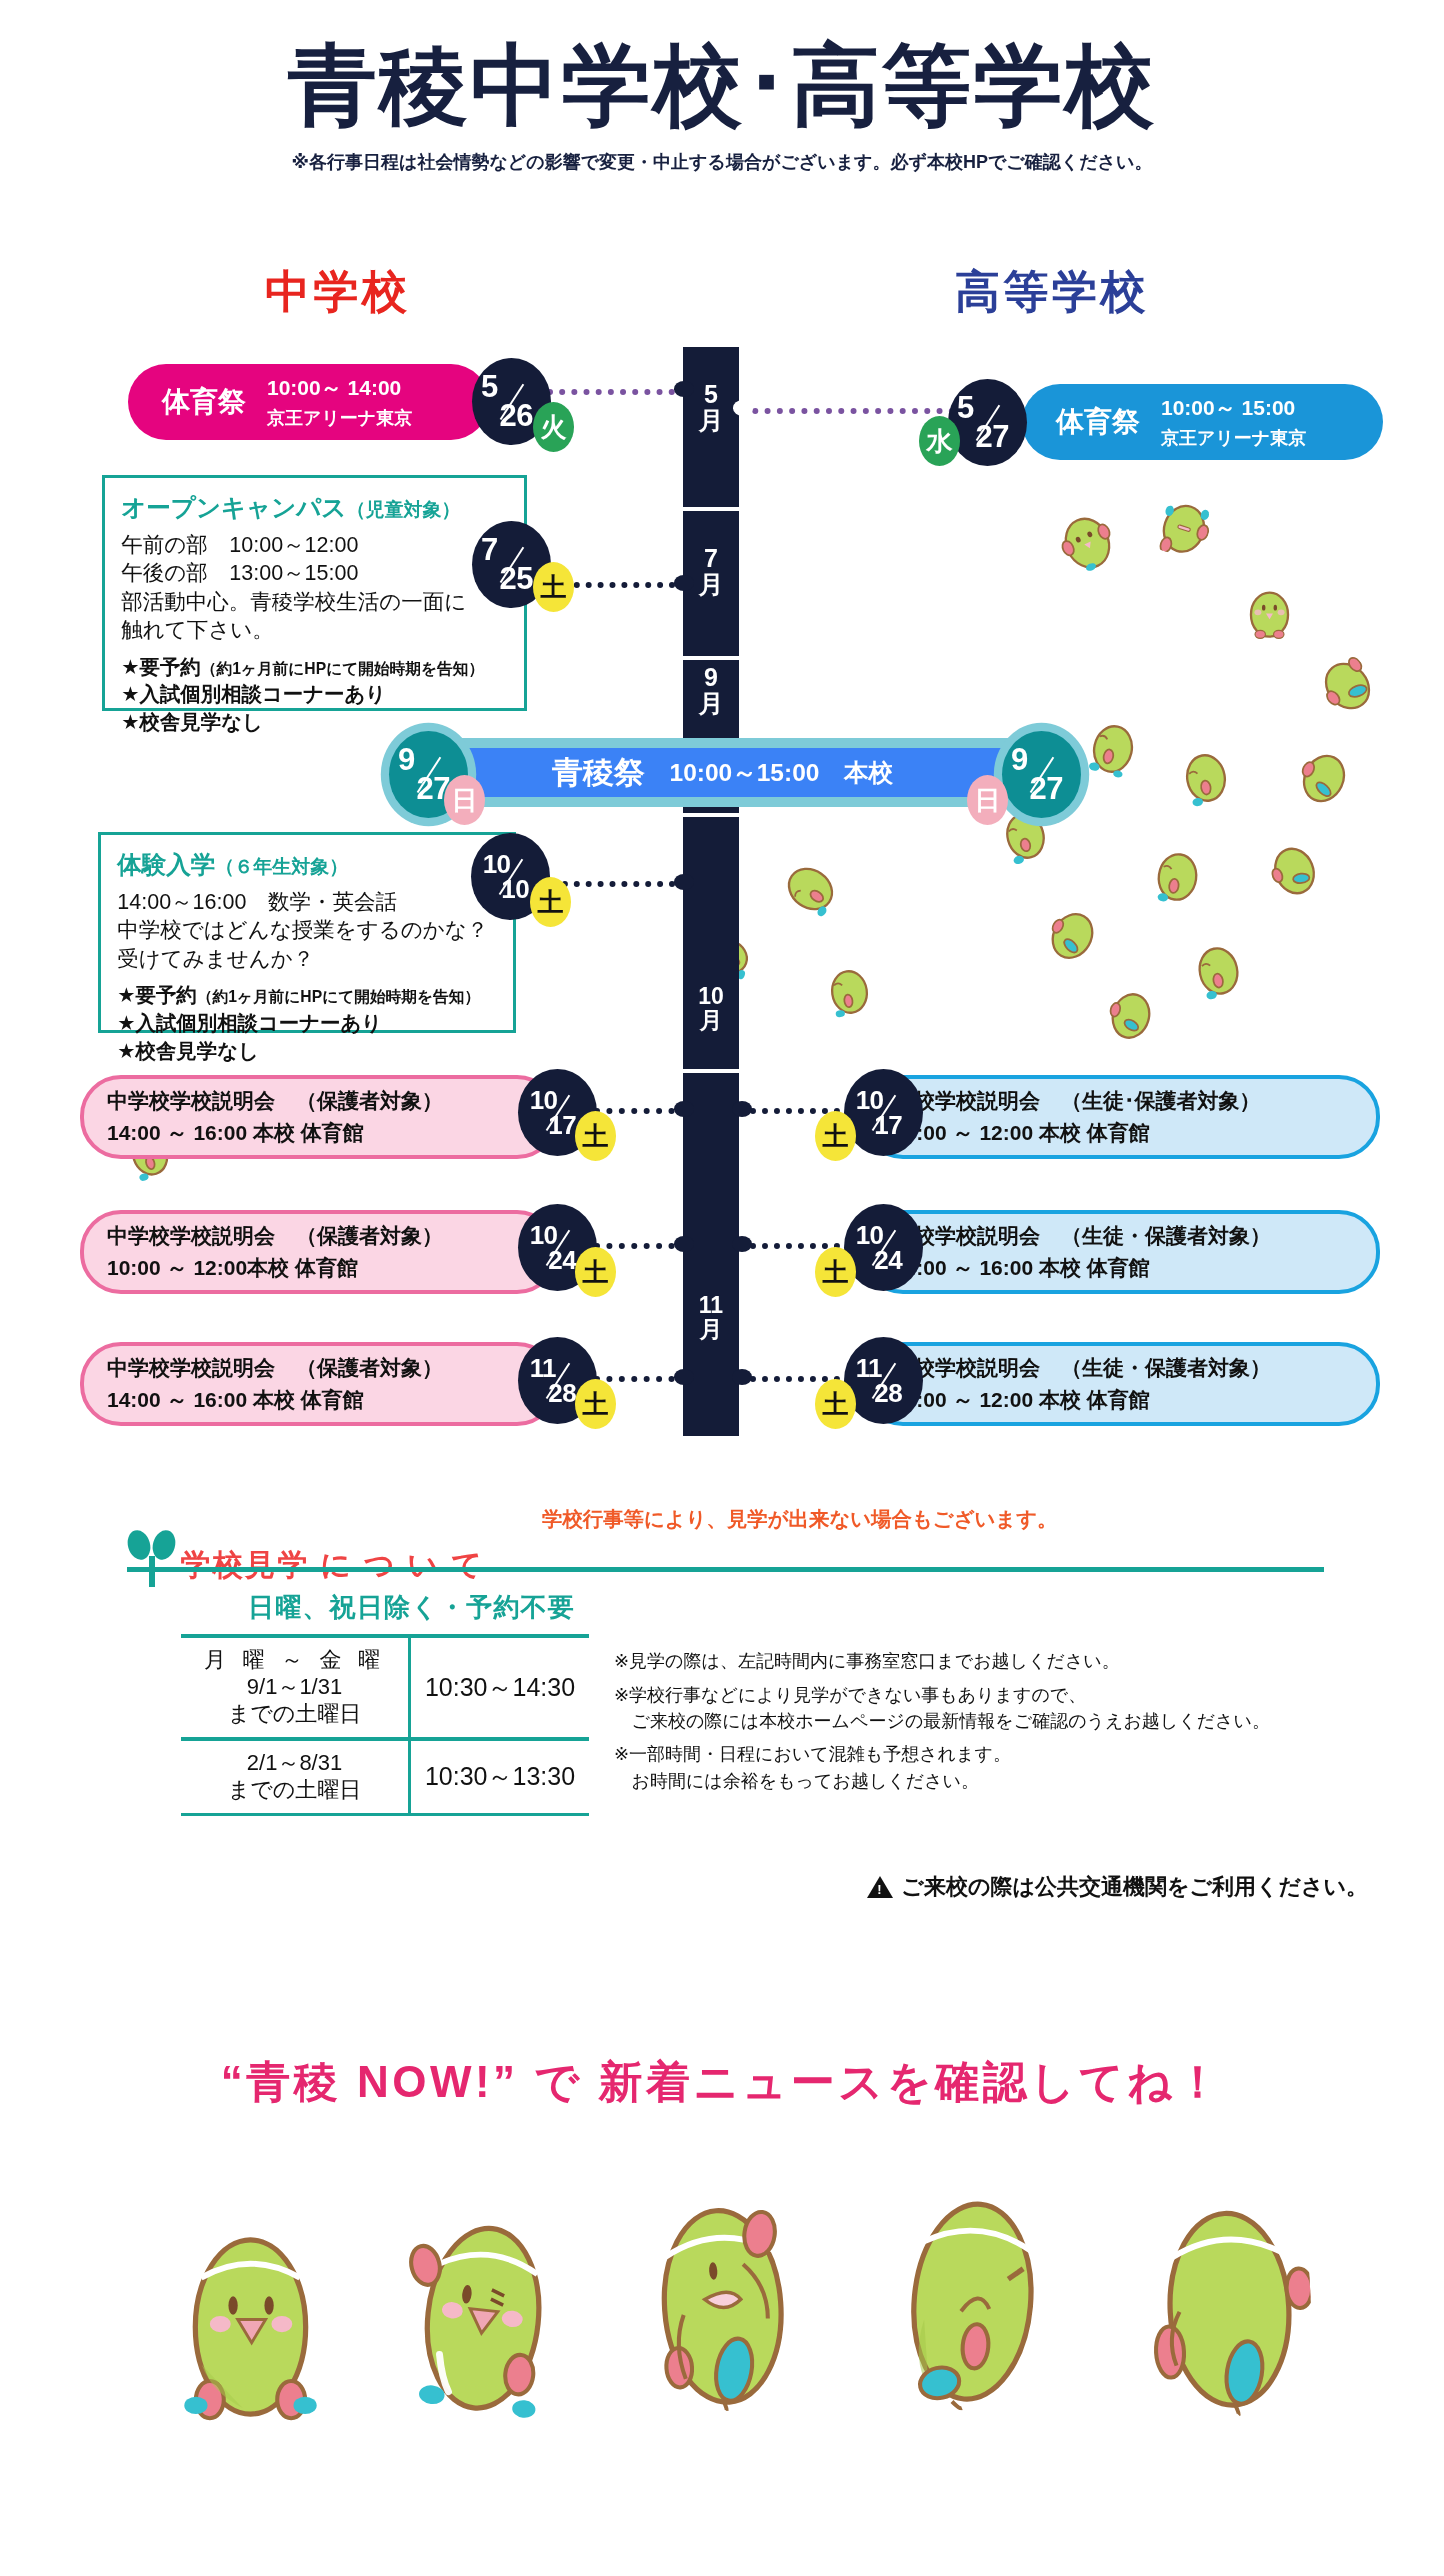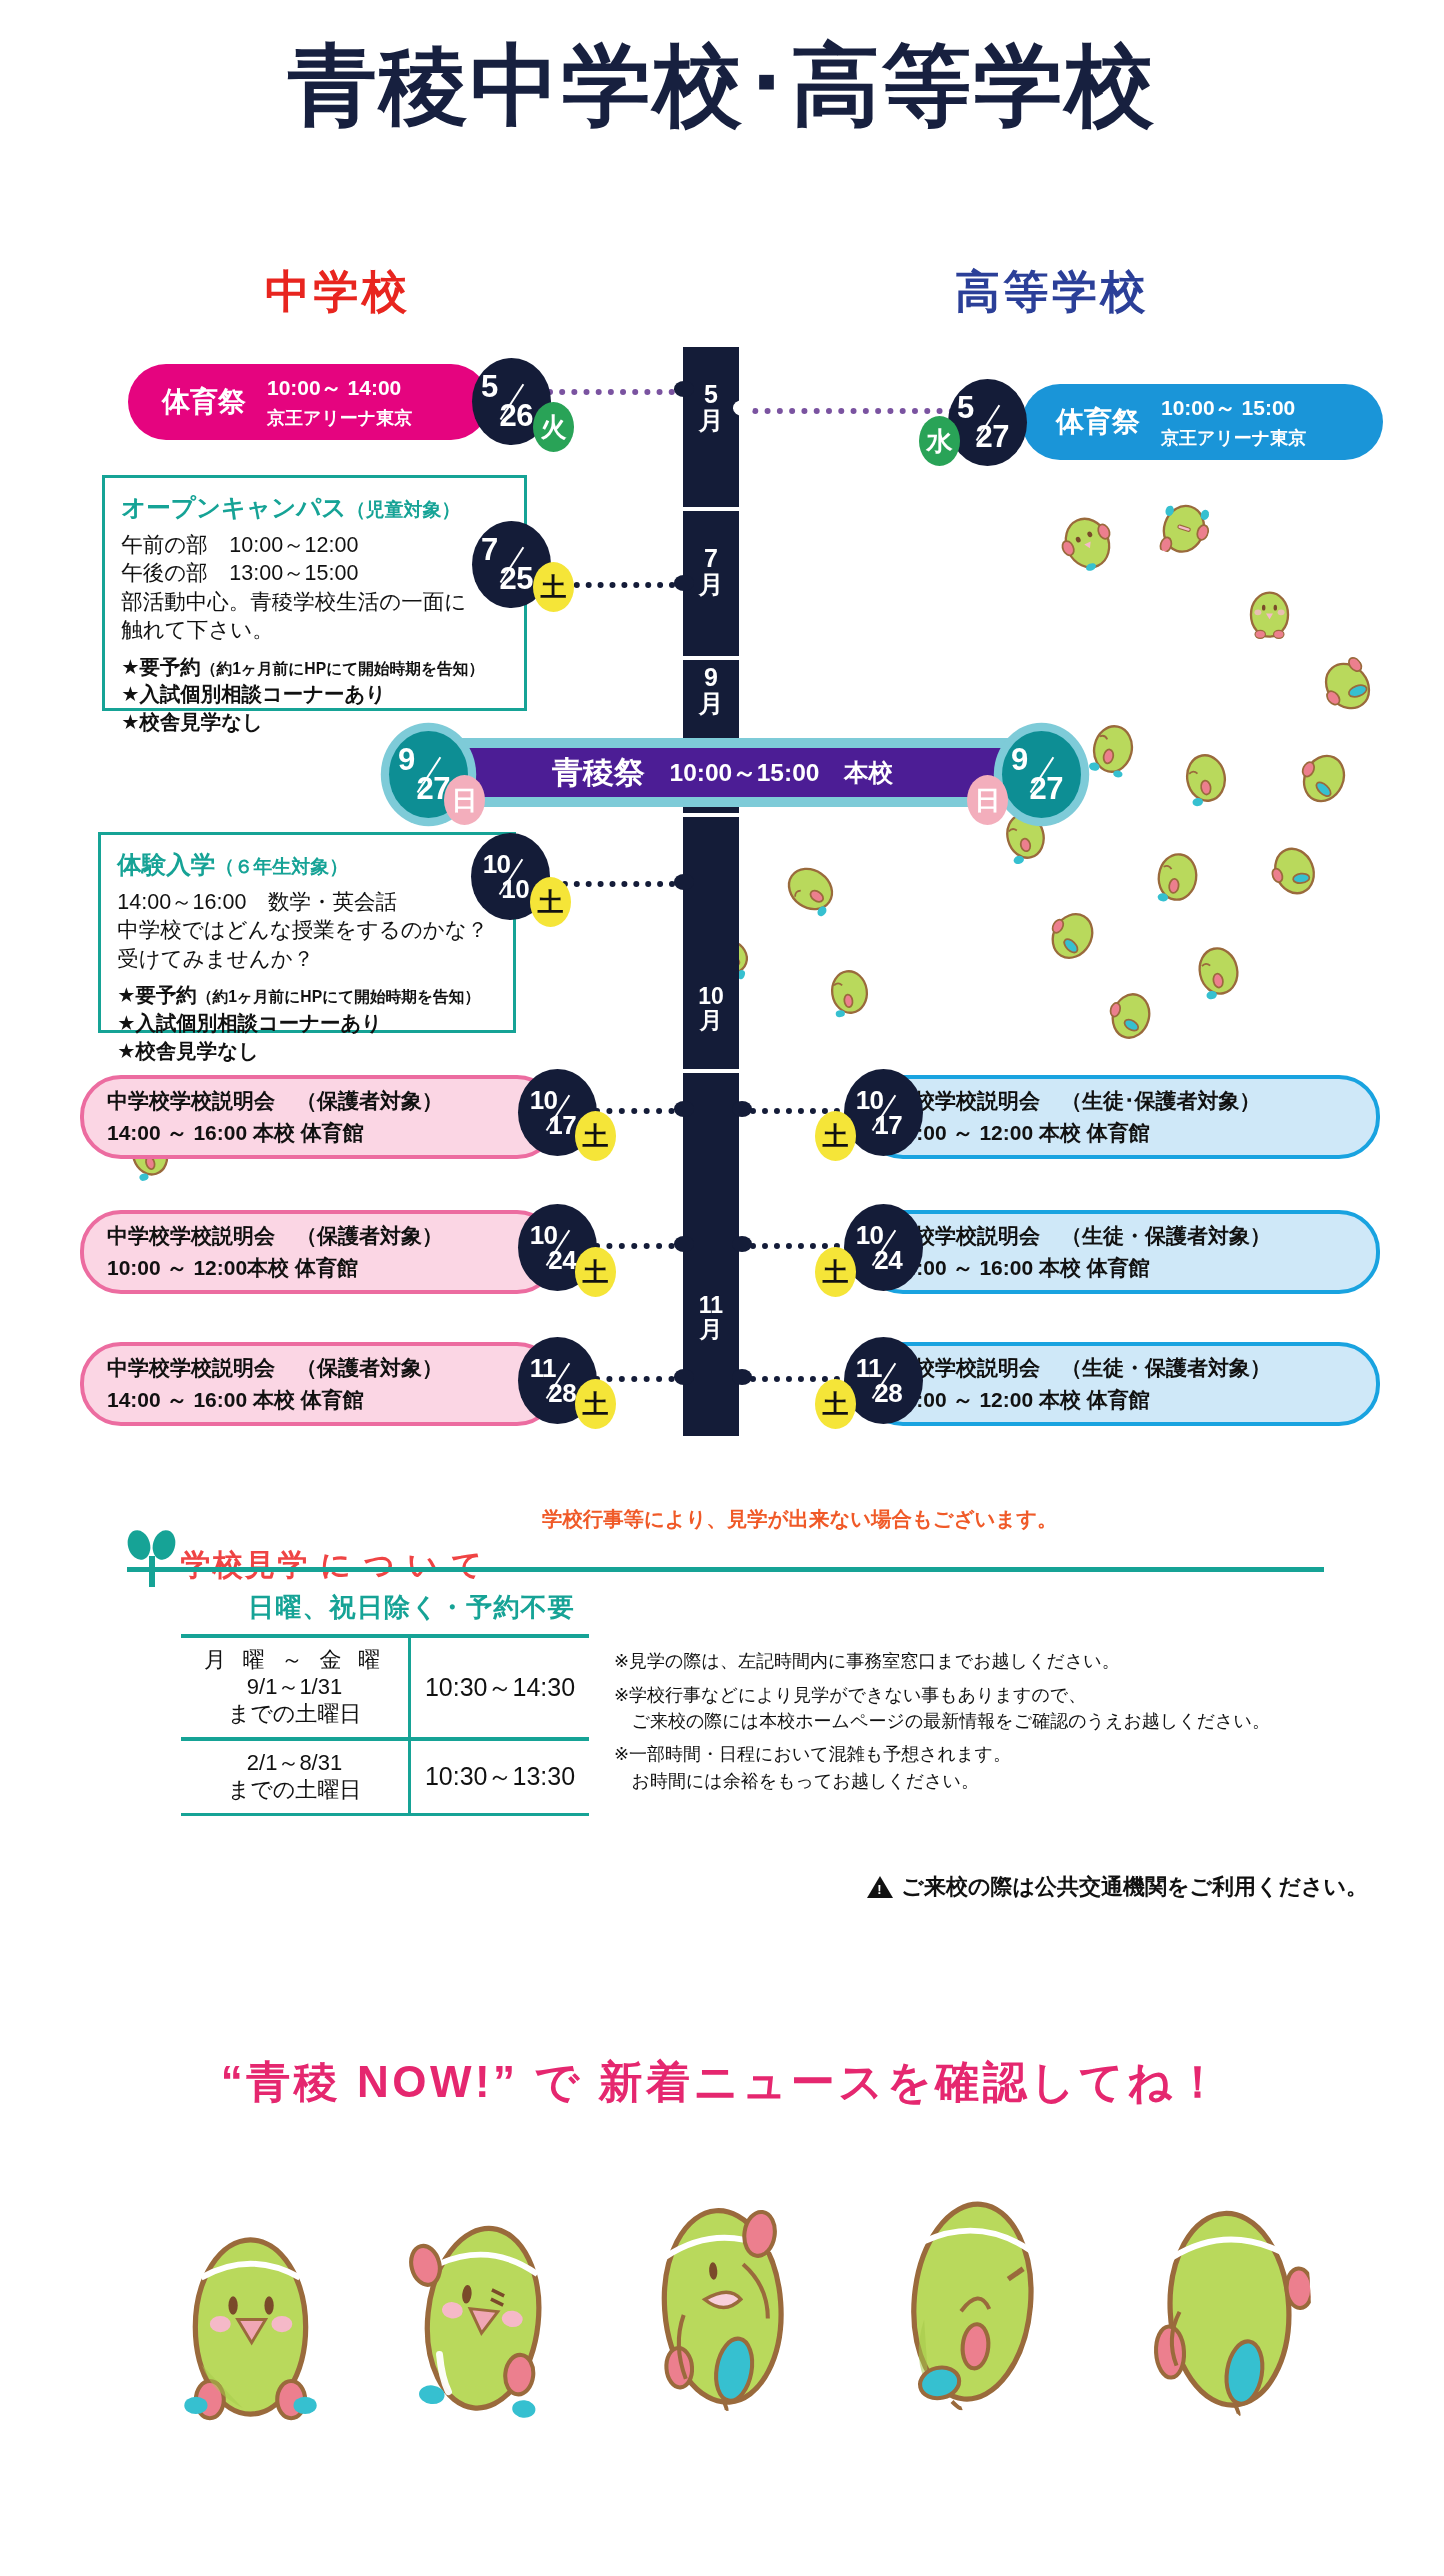--- a/index.html
+++ b/index.html
@@ -104,21 +104,21 @@
   .ib-title { font-size: 24.5px; font-weight: 700; color: #16a396; white-space: nowrap; margin-bottom: 7px; }
   .ib-title .small { font-size: 19px; }
   .ib-line { font-size: 21.5px; font-weight: 500; color: #111; line-height: 1.32; white-space: nowrap; }
   .ib-gap { height: 9.3px; }
   .ib-star { font-size: 20.4px; font-weight: 700; color: #111; line-height: 1.35; white-space: nowrap; }
   .ib-star .paren { font-size: 15.7px; font-weight: 700; }
 
   
   .fest-bar {
     position: absolute; left: 402px; top: 738px; width: 641px; height: 69px;
-    background: #4c1d95; border-top: 10px solid #7ecbd8; border-bottom: 10px solid #7ecbd8;
+    background: #3b82f6; border-top: 10px solid #7ecbd8; border-bottom: 10px solid #7ecbd8;
     display: flex; align-items: center; justify-content: center; gap: 24.5px;
     color: #fff; z-index: 3;
   }
   .fest-bar .ft { font-size: 31px; font-weight: 700; }
   .fest-bar .fs { font-size: 24.5px; font-weight: 700; }
 
   
   .visit-head { position: absolute; left: 127px; top: 1506px; z-index: 3; display: flex; align-items: flex-end; }
   .sprout { position: relative; width: 50px; height: 56px; margin-right: 3.5px; }
   .sprout .leafL, .sprout .leafR {
@@ -181,20 +181,21 @@
   
   .bird { position: absolute; z-index: 1; }
   .bird svg { display: block; }
   .bird-big { z-index: 2; }
 </style>
 </head>
 <body>
 
 <div class="header">
   <div class="school-title">青稜中学校･高等学校</div>
+  <div class="disclaimer">※各行事日程は社会情勢などの影響で変更・中止する場合がございます。必ず本校HPでご確認ください。</div>
 </div>
 
 <div class="col-head jhs">中学校</div>
 <div class="col-head hs">高等学校</div>
 
 <div class="bird" style="left:1060px; top:513px; transform:rotate(-25deg);">
   <svg width="54" height="58" viewBox="0 0 92 100">
       <ellipse cx="46" cy="52" rx="36" ry="43" fill="#b9d95c" stroke="#9a6a3c" stroke-width="4"></ellipse>
       <ellipse cx="34" cy="40" rx="4" ry="5" fill="#7a4a2a"></ellipse>
       <ellipse cx="56" cy="40" rx="4" ry="5" fill="#7a4a2a"></ellipse>

